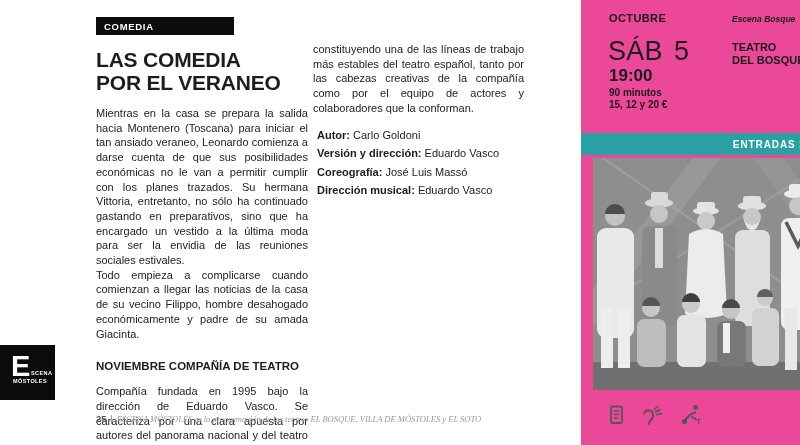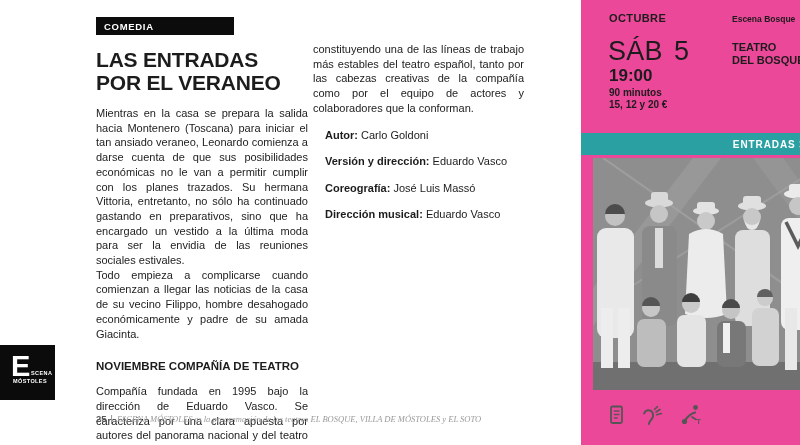--- a/index.html
+++ b/index.html
@@ -14,26 +14,26 @@
     letter-spacing:.7px; padding:4px 0 3px 8px; width:130px; margin-top:17px;
   }
   .title{font-size:21px; line-height:23px; font-weight:bold; letter-spacing:-.2px; margin-top:13px;}
   .body-text{font-size:11px; line-height:14.7px; text-align:justify; margin:12px 0 0 0; color:#222;}
   .body-text + .body-text{margin-top:0;}
   .section-heading{font-size:11.5px; font-weight:bold; margin-top:19px;}
   
   .col-mid{position:absolute; left:313px; top:42px; width:211px;}
   .col-mid .body-text{margin-top:0;}
   .credits{font-size:11px; line-height:14.5px; margin-top:12px;}
-  .credits .row{margin:12px;}
+  .credits .row{margin:4px;}
   .credits .cl{font-weight:bold;}
   
   .panel{position:absolute; left:533px; top:0; width:267px; height:445px; background:#ec4899;margin-left:48px;}
   .month{position:absolute; left:28px; top:12px; font-size:11px; font-weight:bold; letter-spacing:.4px;}
-  .program-tag{position:absolute; left:151px; top:14px; font-size:8.5px; font-weight:bold;}
+  .program-tag{position:absolute; left:151px; top:14px; font-size:8.5px; font-weight:bold;font-style:italic;}
   .day{position:absolute; left:27px; top:36px; font-size:27px; font-weight:normal; letter-spacing:.3px;}
   .day .num{margin-left:11px;}
   .time{position:absolute; left:28px; top:66px; font-size:17px; font-weight:bold;}
   .duration{position:absolute; left:28px; top:87px; font-size:10px; font-weight:bold;}
   .prices{position:absolute; left:28px; top:99px; font-size:10px; font-weight:bold;}
   .venue{position:absolute; left:151px; top:41px; font-size:11px; font-weight:bold; line-height:13px;}
   .tickets{
     position:absolute; left:0; top:133px; width:239px; height:22px; box-sizing:border-box;
     background:#2aa0a3; color:#ffffff; font-size:10px; font-weight:bold; letter-spacing:.9px;
     text-align:right; line-height:22px; padding-right:14px; cursor:pointer; border:none;
@@ -52,21 +52,21 @@
   .footer .tl{font-family:"Liberation Serif", serif; font-style:italic; font-size:8.5px; color:#9a9a9a;}
 </style>
 </head>
 <body>
 
 <div id="page">
 
   <div class="col-left">
     <div class="tag">COMEDIA</div>
     <div class="title">
-      <span>LAS ENTRADAS</span><br>
+      <span>LAS COMEDIA</span><br>
       <span>POR EL VERANEO</span>
     </div>
     <p class="body-text">Mientras en la casa se prepara la salida hacia Montenero (Toscana) para iniciar el tan ansiado veraneo, Leonardo comienza a darse cuenta de que sus posibilidades económicas no le van a permitir cumplir con los planes trazados. Su hermana Vittoria, entretanto, no sólo ha continuado gastando en preparativos, sino que ha encargado un vestido a la última moda para ser la envidia de las reuniones sociales estivales.</p>
     <p class="body-text">Todo empieza a complicarse cuando comienzan a llegar las noticias de la casa de su vecino Filippo, hombre desahogado económicamente y padre de su amada Giacinta.</p>
     <div class="section-heading">NOVIEMBRE COMPAÑÍA DE TEATRO</div>
     <p class="body-text">Compañía fundada en 1995 bajo la dirección de Eduardo Vasco. Se caracteriza por una clara apuesta por autores del panorama nacional y del teatro clásico,</p>
   </div>
 
   <div class="col-mid">
     <p class="body-text">constituyendo una de las líneas de trabajo más estables del teatro español, tanto por las cabezas creativas de la compañía como por el equipo de actores y colaboradores que la conforman.</p>

